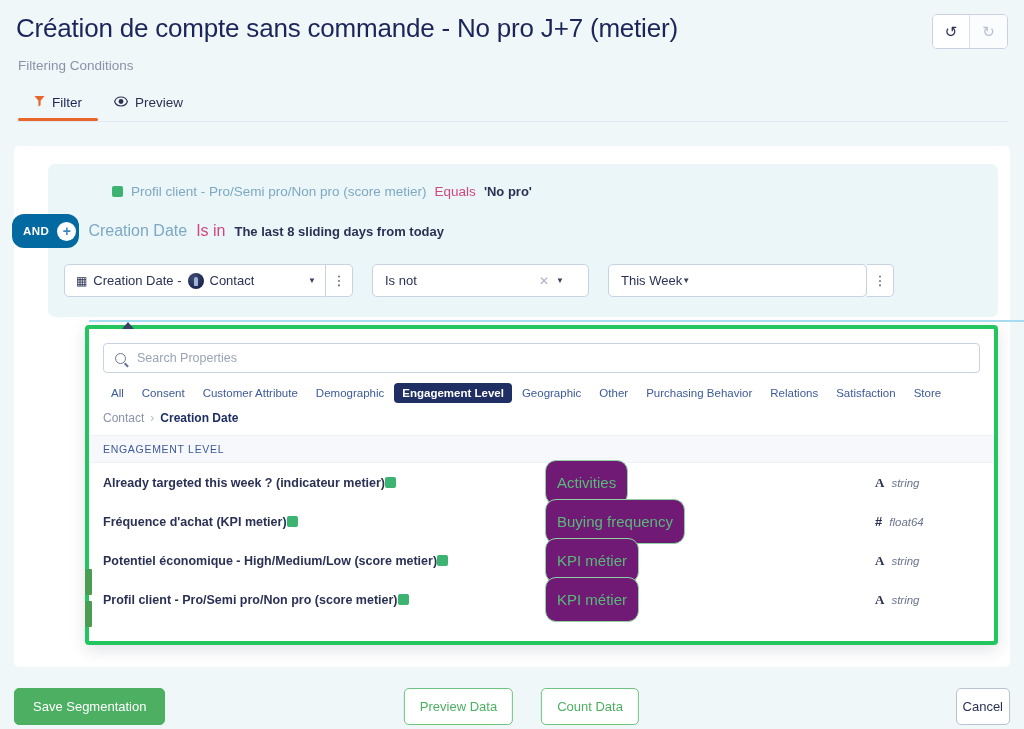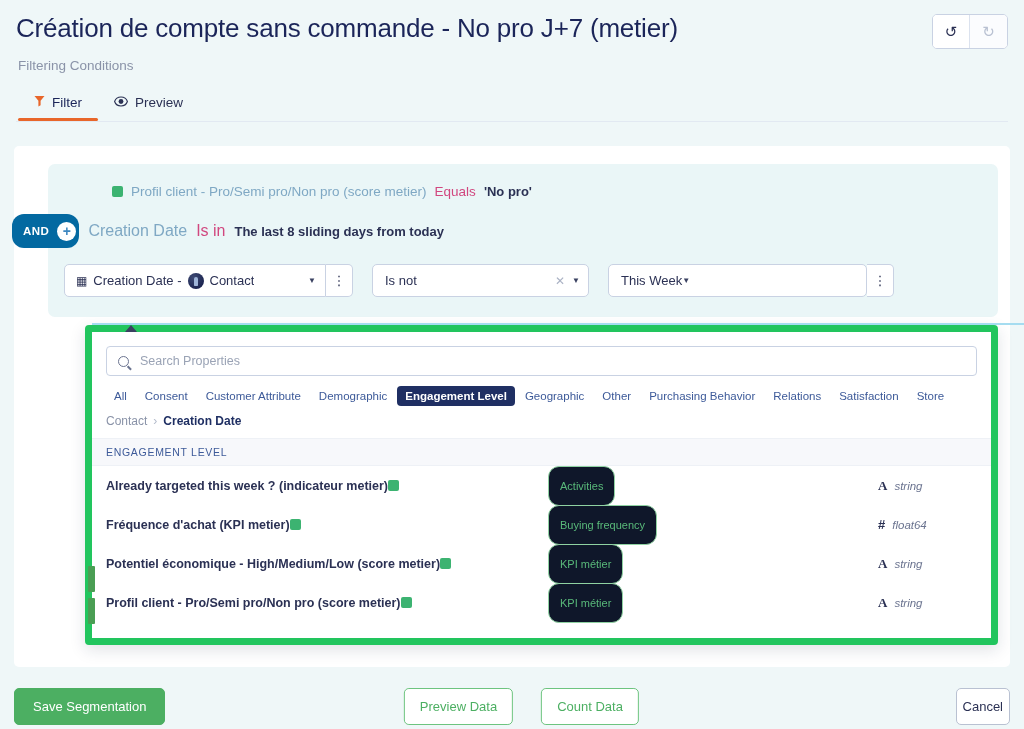--- a/index.html
+++ b/index.html
@@ -77,36 +77,36 @@
   }
   .sel-main { flex:0 0 auto; width:262px; padding:0 9px 0 11px; justify-content:space-between; }
   .sel-main .inner { display:flex; align-items:center; gap:6px; overflow:hidden; white-space:nowrap; }
   .kebab {
     width:27px; height:33px; border:1px solid #c9d2e3; border-left:none;
     border-radius:0 5px 5px 0; background:#fff; display:flex; align-items:center; justify-content:center;
     color:#2b3154; font-size:13px; cursor:pointer; letter-spacing:0; line-height:1;
   }
   .sel-main.hasmenu { border-radius:5px 0 0 5px; border-right:1px solid #c9d2e3; }
   .gap { width:19px; flex:0 0 auto; }
-  .sel-op { width:217px; padding:0 8px 0 12px; justify-content:space-between; }
+  .sel-op { width:217px; padding:0 24px 0 12px; justify-content:space-between; }
   .sel-val { width:259px; padding:0 9px 0 12px; }
   .caret { font-size:8px; color:#3a4161; }
   .clear-x { color:#aab2c4; font-size:12px; margin-right:7px; }
   .cal-ico { font-size:12px; }
   .avatar {
     width:16px; height:16px; border-radius:50%;
     background:radial-gradient(circle at 35% 30%, #3e4a74 0%, #1b2450 75%);
     display:inline-flex; align-items:center; justify-content:center; flex:0 0 auto;
   }
   .avatar .p { width:4px; height:9px; background:#9fb5d8; border-radius:3px 3px 1px 1px; margin-top:2px; }
 
   
   .props-panel {
     position:absolute; left:85px; top:325px; width:913px; height:320px;
-    background:#fff; border:7px solid #22c55e; border-radius:4px;
+    background:#fff; border:4px solid #22c55e; border-radius:4px;
     box-shadow:0 5px 16px rgba(26,38,72,.13);
     z-index:20;
   }
   .panel-arrow {
     position:absolute; left:33px; top:-7px; width:12px; height:7px; overflow:hidden;
   }
   .panel-arrow:before {
     content:""; position:absolute; left:0; top:0; width:0; height:0;
     border-left:6px solid transparent; border-right:6px solid transparent; border-bottom:7px solid #3a4161;
   }
@@ -142,21 +142,21 @@
     padding:7px 14px; font-size:10.5px; letter-spacing:.7px; color:#3d5a99; font-weight:400;
   }
   .prop-list { }
   .prop-row {
     display:flex; align-items:center; height:39px; padding:0 14px; cursor:pointer;
   }
   .prop-name { flex:0 0 442px; font-size:12.5px; font-weight:700; color:#2b3154; display:flex; align-items:center; }
   .prop-tagcell { flex:0 0 330px; }
   .tag {
     display:inline-block; border:1px solid #8fd2a2; color:#59b97a; border-radius:11px;
-    font-size:11px; padding:13px 11px; background:#0f172a;
+    font-size:15px; padding:13px 11px; background:#701a75;
   }
   .prop-type { flex:1; display:flex; align-items:center; gap:7px; justify-content:flex-start; font-size:11.5px; color:#6b7490; font-style:italic; }
   .type-ico { font-style:normal; font-weight:700; color:#2b3154; font-size:13px; font-family:"Liberation Serif", serif; }
   .type-ico.hash { font-family:"Liberation Sans", sans-serif; }
 
   
   .footer {
     position:absolute; left:0; right:0; bottom:0; height:46px;
     display:flex; align-items:center; padding:0 14px;
   }

